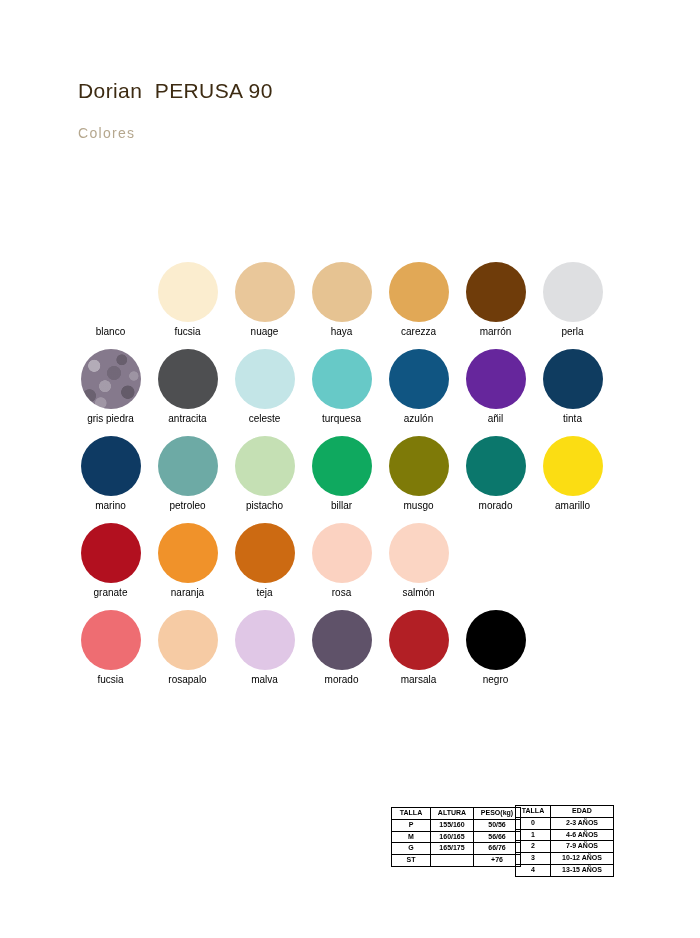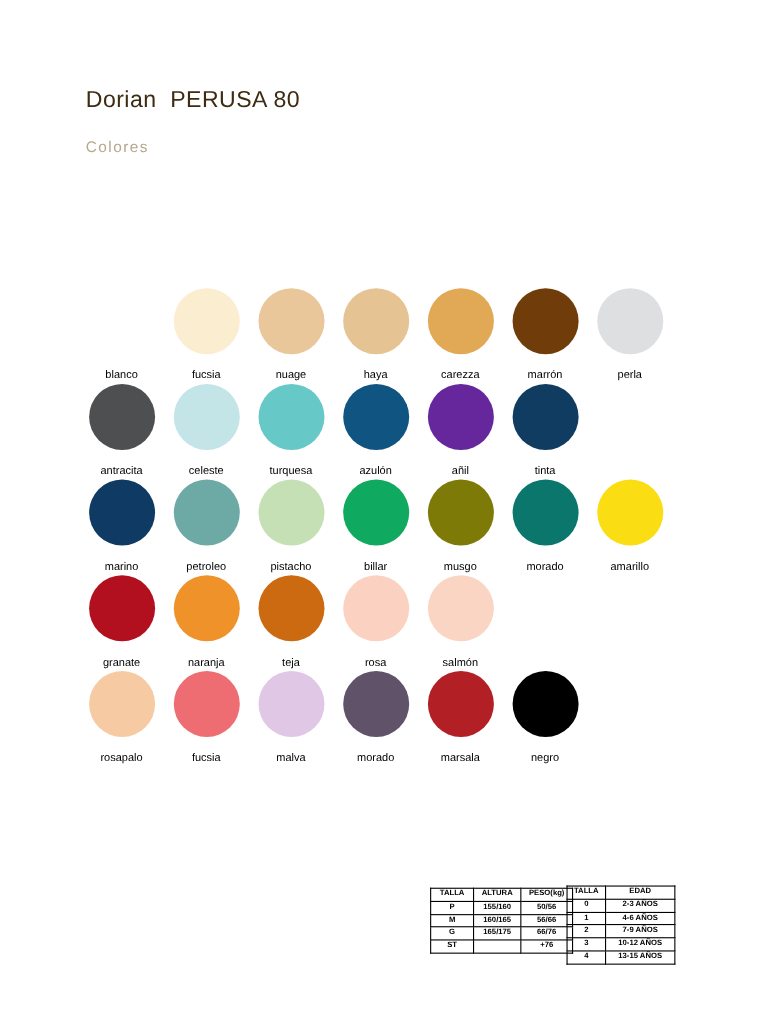--- a/index.html
+++ b/index.html
@@ -74,21 +74,21 @@
       radial-gradient(circle at 78% 72%, rgba(0,0,0,0.25) 0 10%, rgba(0,0,0,0) 11%),
       radial-gradient(circle at 14% 78%, rgba(0,0,0,0.20) 0 9%, rgba(0,0,0,0) 10%),
       radial-gradient(circle at 55% 40%, rgba(0,0,0,0.14) 0 14%, rgba(0,0,0,0) 15%),
       radial-gradient(circle at 88% 45%, rgba(255,255,255,0.20) 0 7%, rgba(0,0,0,0) 8%),
       radial-gradient(circle at 33% 90%, rgba(255,255,255,0.22) 0 8%, rgba(0,0,0,0) 9%);
   }
   .swatch-label {
     font-family: "Liberation Sans", sans-serif;
     font-size: 10px;
     color: #000000;
-    margin-top: 14px;
+    margin-top: 4px;
     white-space: nowrap;
     text-align: left;
   }
 
   
   .size-table {
     position: absolute;
     border-collapse: collapse;
     font-family: "Liberation Sans", sans-serif;
     font-size: 7px;
@@ -116,21 +116,21 @@
     left: 515px;
     top: 805px;
   }
   #table-ages .col-talla { width: 30px; }
   #table-ages .col-edad  { width: 58px; }
 </style>
 </head>
 <body>
 
 <div class="page-header">
-  <h1 class="doc-title">Dorian  PERUSA 80</h1>
+  <h1 class="doc-title">Dorian  PERUSA 90</h1>
   <div class="doc-subtitle">Colores</div>
 </div>
 
 <div class="color-grid">
     <div class="color-row">
       <div class="color-cell">
         <div class="swatch" style="background-color: rgb(255, 255, 255);"></div>
         <div class="swatch-label">blanco</div>
       </div>
       <div class="color-cell">
@@ -153,20 +153,24 @@
         <div class="swatch" style="background-color: rgb(111, 60, 10);"></div>
         <div class="swatch-label">marrón</div>
       </div>
       <div class="color-cell">
         <div class="swatch" style="background-color: rgb(222, 223, 225);"></div>
         <div class="swatch-label">perla</div>
       </div>
     </div>
     <div class="color-row">
       <div class="color-cell">
+        <div class="swatch textured" style="background-color: rgb(133, 121, 140);"></div>
+        <div class="swatch-label">gris piedra</div>
+      </div>
+      <div class="color-cell">
         <div class="swatch" style="background-color: rgb(78, 79, 81);"></div>
         <div class="swatch-label">antracita</div>
       </div>
       <div class="color-cell">
         <div class="swatch" style="background-color: rgb(195, 229, 231);"></div>
         <div class="swatch-label">celeste</div>
       </div>
       <div class="color-cell">
         <div class="swatch" style="background-color: rgb(103, 201, 199);"></div>
         <div class="swatch-label">turquesa</div>
@@ -231,26 +235,26 @@
         <div class="swatch" style="background-color: rgb(251, 210, 193);"></div>
         <div class="swatch-label">rosa</div>
       </div>
       <div class="color-cell">
         <div class="swatch" style="background-color: rgb(251, 213, 195);"></div>
         <div class="swatch-label">salmón</div>
       </div>
     </div>
     <div class="color-row">
       <div class="color-cell">
+        <div class="swatch" style="background-color: rgb(238, 109, 114);"></div>
+        <div class="swatch-label">fucsia</div>
+      </div>
+      <div class="color-cell">
         <div class="swatch" style="background-color: rgb(246, 203, 164);"></div>
         <div class="swatch-label">rosapalo</div>
-      </div>
-      <div class="color-cell">
-        <div class="swatch" style="background-color: rgb(238, 109, 114);"></div>
-        <div class="swatch-label">fucsia</div>
       </div>
       <div class="color-cell">
         <div class="swatch" style="background-color: rgb(224, 199, 230);"></div>
         <div class="swatch-label">malva</div>
       </div>
       <div class="color-cell">
         <div class="swatch" style="background-color: rgb(95, 82, 105);"></div>
         <div class="swatch-label">morado</div>
       </div>
       <div class="color-cell">

